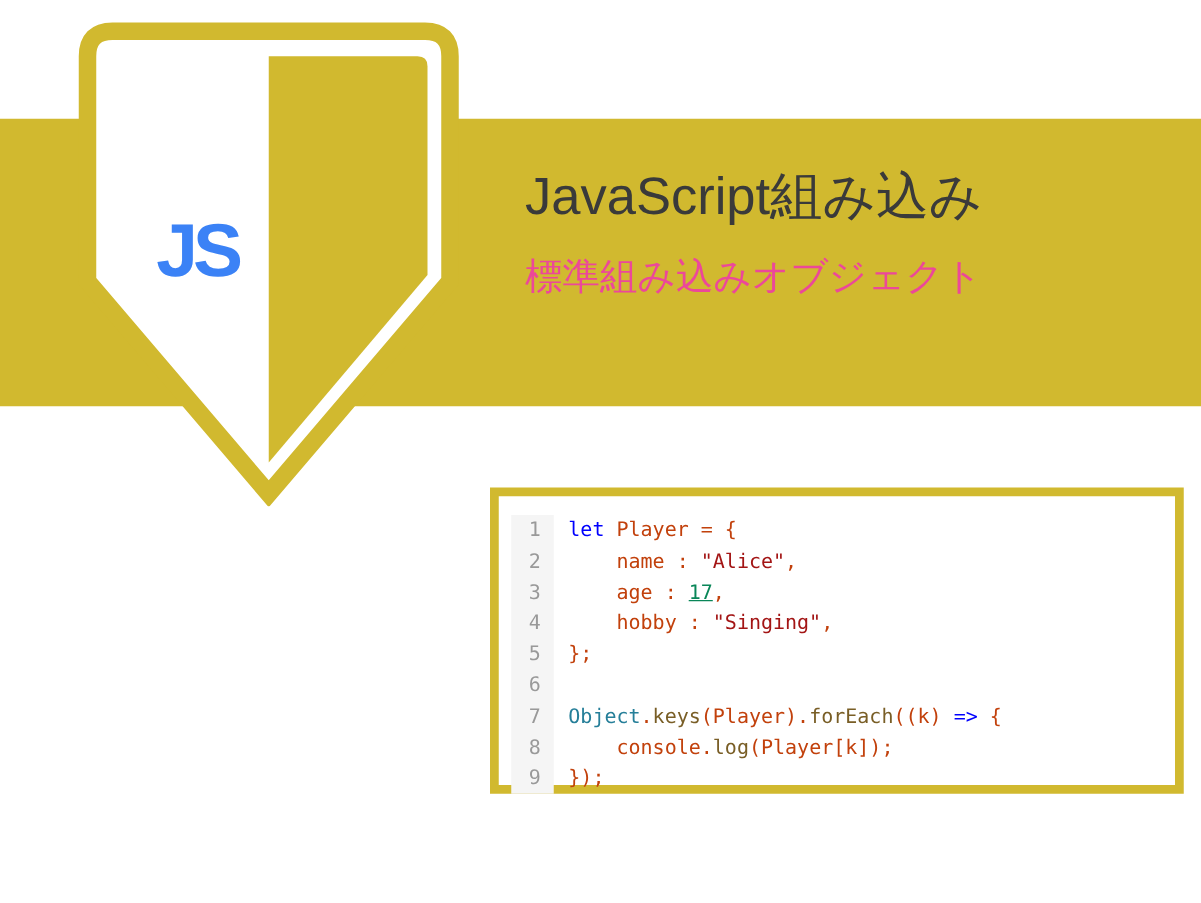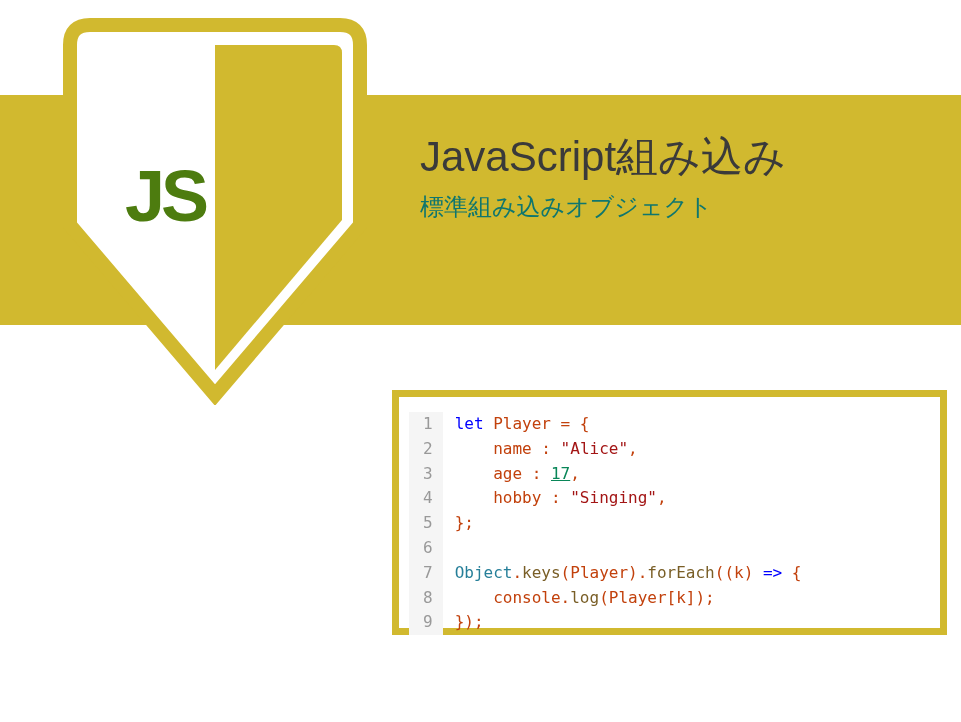--- a/index.html
+++ b/index.html
@@ -26,44 +26,44 @@
       width: 310px;
       height: 400px;
     }
     .shield-svg {
       width: 100%;
       height: 100%;
     }
     .js-text {
       position: absolute;
       left: 125px;
-      top: 155px;
-      font-size: 72px;
+      top: 166px;
+      font-size: 60px;
       font-weight: 900;
-      color: #4d7c0f;
+      color: #3b82f6;
       letter-spacing: -4px;
       z-index: 5;
       font-family: "Arial Black", "Helvetica", sans-serif;
     }
     .title-block {
       position: absolute;
       left: 420px;
       top: 130px;
       width: 520px;
     }
     .title-main {
       font-size: 42px;
       color: #3a3a3a;
       line-height: 1.3;
       font-weight: 400;
     }
     .title-sub {
-      font-size: 24px;
-      color: #0f766e;
-      margin-top: 6px;
+      font-size: 30px;
+      color: #ec4899;
+      margin-top: 16px;
       font-weight: 400;
     }
     .code-box {
       position: absolute;
       left: 392px;
       top: 390px;
       width: 555px;
       height: 245px;
       border: 7px solid #d1b92f;
       background: #ffffff;

